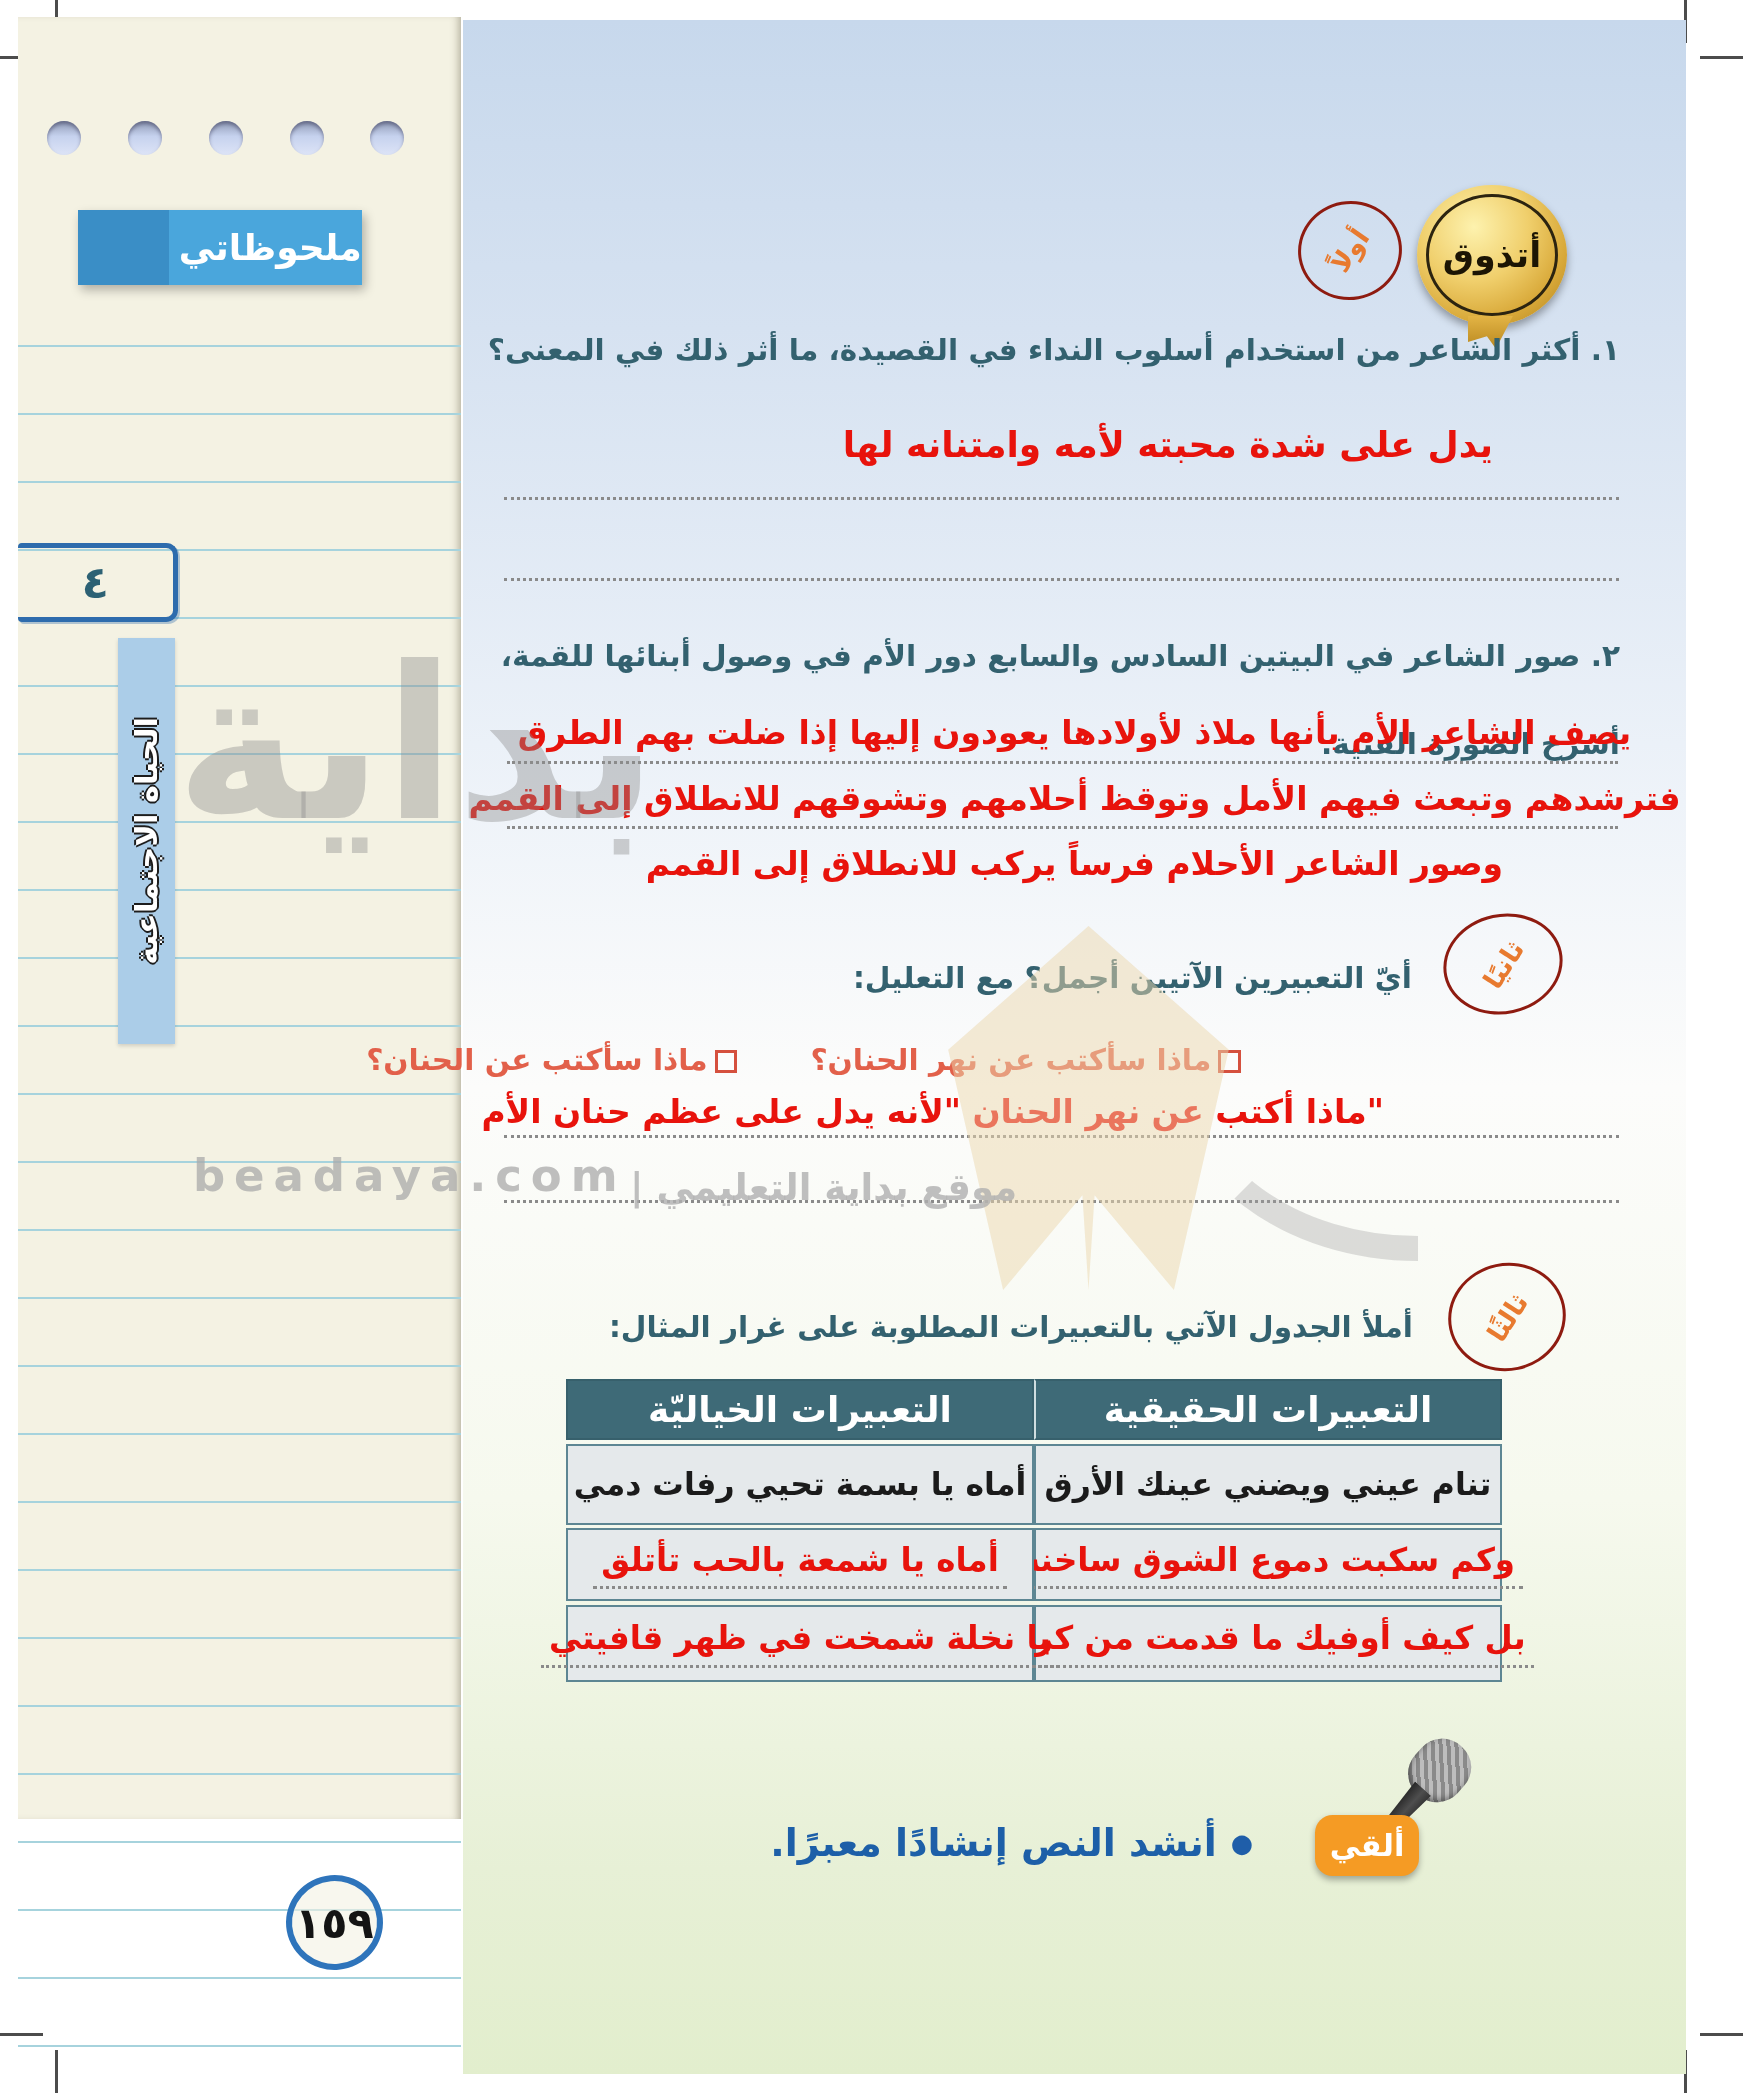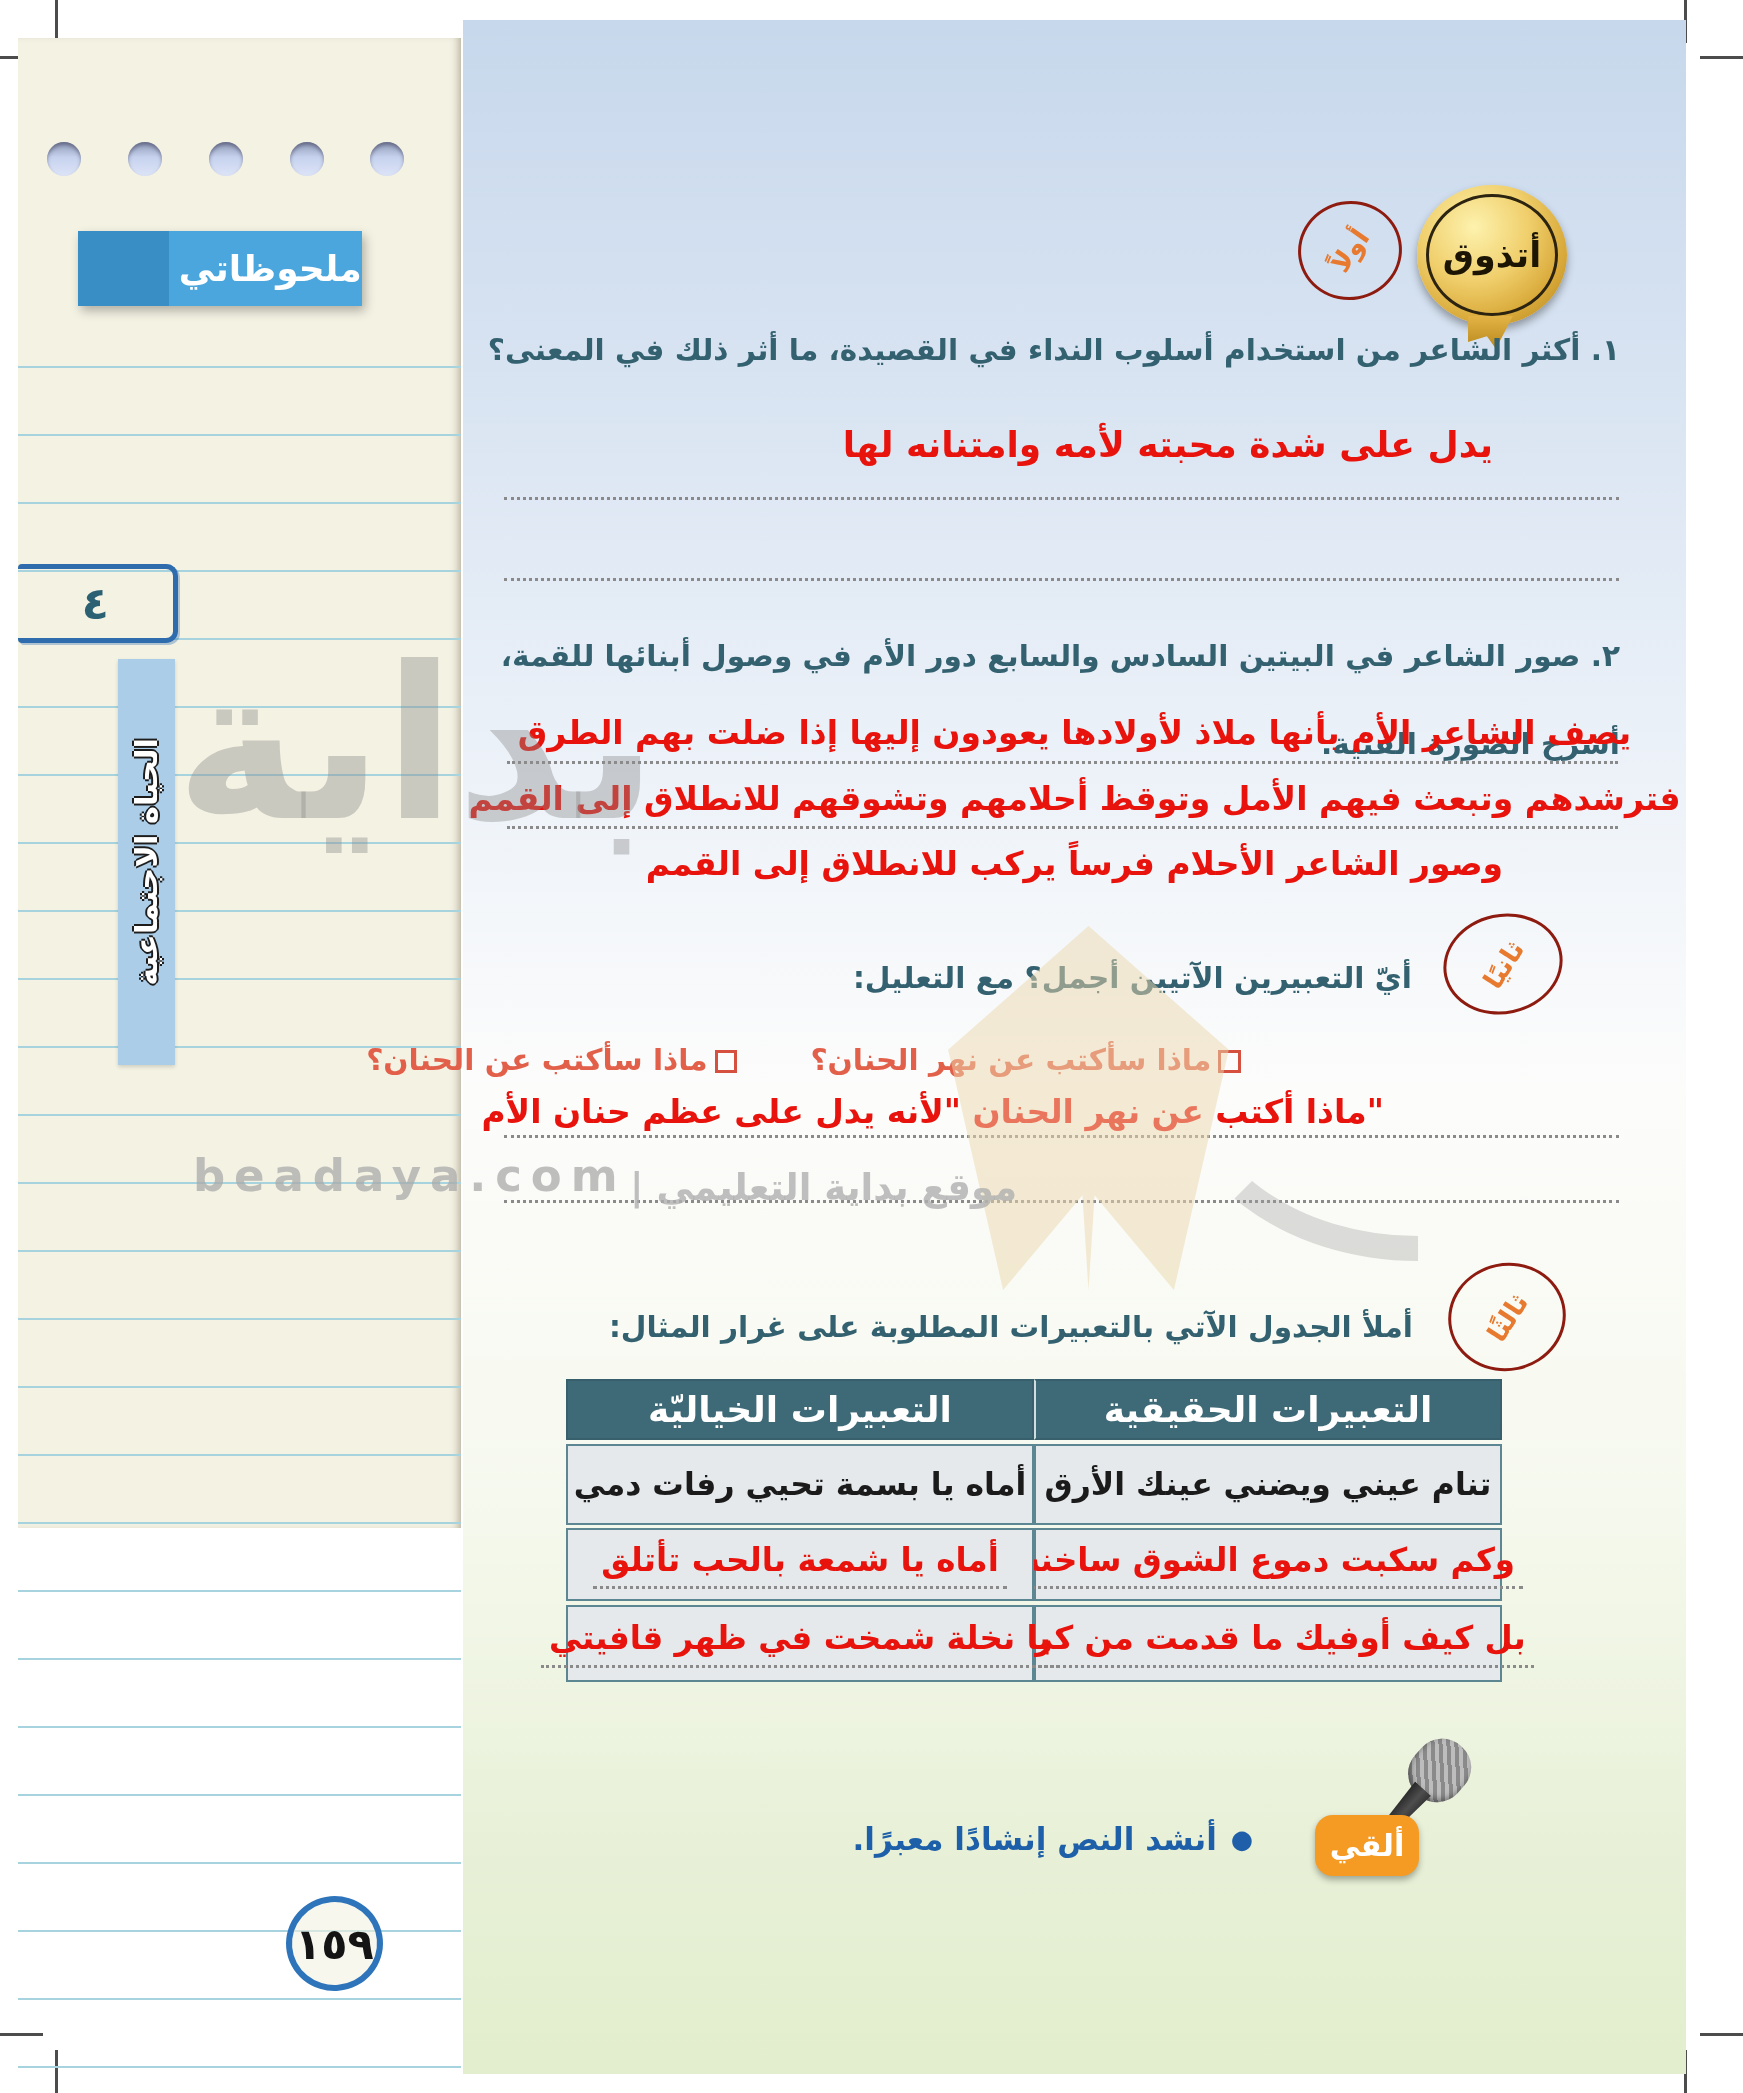--- a/index.html
+++ b/index.html
@@ -4,21 +4,21 @@
 <style>
   * { margin:0; padding:0; box-sizing:border-box; }
   body { background:#888; font-family:"DejaVu Sans", sans-serif; }
   .page{ position:relative; width:1744px; height:2093px; background:#ffffff;
          margin:0 auto; overflow:hidden; font-family:"DejaVu Sans", sans-serif; }
 
   
   .crop{ position:absolute; background:#4c4c4c; }
 
   
-  .notebook{ position:absolute; left:17.7px; top:38px; width:443px; height:1490px;
+  .notebook{ position:absolute; left:17.7px; top:17px; width:443px; height:1802px;
              background:#f4f2e3;
              box-shadow: inset -6.9px 0 8.9px -4.9px rgba(90,85,60,.45); padding-left: 11px; }
   .ruled{ position:absolute; left:0; top:262px; width:100%; height:1803px;
           background:repeating-linear-gradient(to bottom, transparent 0 66px, #a6d3dd 66px 68px); }
   .hole{ position:absolute; top:104px; width:34px; height:34px; border-radius:50%;
          background:linear-gradient(180deg,#8f9ab6 0%, #c6d2ee 45%, #dde4f7 100%);
          box-shadow: inset 0 3px 3.9px rgba(60,60,90,.5); }
   .notes-banner{ position:absolute; left:60px; top:193px; width:284px; height:75px;
                  background:linear-gradient(90deg,#3a8ec6 0 91px, #4aa6dc 91px);
                  box-shadow:3px 4.9px 9.9px rgba(0,0,0,.28);
@@ -94,21 +94,21 @@
              box-shadow:inset 0 -3.9px 5.9px rgba(0,0,0,.4); }
   .mic-body{ width:29.6px; height:93px; margin:-7.9px auto 0;
              background:linear-gradient(90deg,#1c1c1c,#4e4e4e 55%,#2a2a2a);
              clip-path:polygon(14% 0,86% 0,64% 100%,36% 100%); }
   .recite-badge{ position:absolute; left:852px; top:1795px; width:104px; height:61px;
                  background:#f59b24; border-radius:17.7px; box-shadow:0 3.9px 6.9px rgba(0,0,0,.3);
                  display:flex; align-items:center; justify-content:center; }
   .recite-badge span{ color:#fff; font-weight:bold; font-size:30.5px; }
   .recite-line{ position:absolute; right:433px; top:1801px; display:flex; direction:rtl; align-items:center; gap:13.8px; }
   .recite-line .bullet{ color:#1f5ea9; font-size:25.6px; }
-  .recite-line .instr{ color:#1d5fa8; font-weight:bold; font-size:31px; white-space:nowrap; }
+  .recite-line .instr{ color:#1d5fa8; font-weight:bold; font-size:38px; white-space:nowrap; }
 
   
   .wm{ position:absolute; pointer-events:none; }
   .wm-nib{ left:936px; top:926px; width:305px; height:364px; background:rgba(235,215,174,.5);
            clip-path:polygon(50% 0,96% 34%,78% 100%,52% 74%,50% 100%,48% 74%,22% 100%,4% 34%); }
   .wm-swoosh{ left:1172px; top:1074px; width:246px; height:187px;
               border-bottom:25.6px solid rgba(160,160,160,.35); border-left:25.6px solid transparent;
               border-radius:0 0 0 100%; }
   .wm-logo{ left:175px; top:621px; font-size:212px; font-weight:bold; color:rgba(140,140,140,.40); direction:rtl; }
   .wm-domain{ left:193px; top:1149px; font-size:45px; font-weight:bold; letter-spacing:8.9px; color:rgba(170,170,170,.75); }

